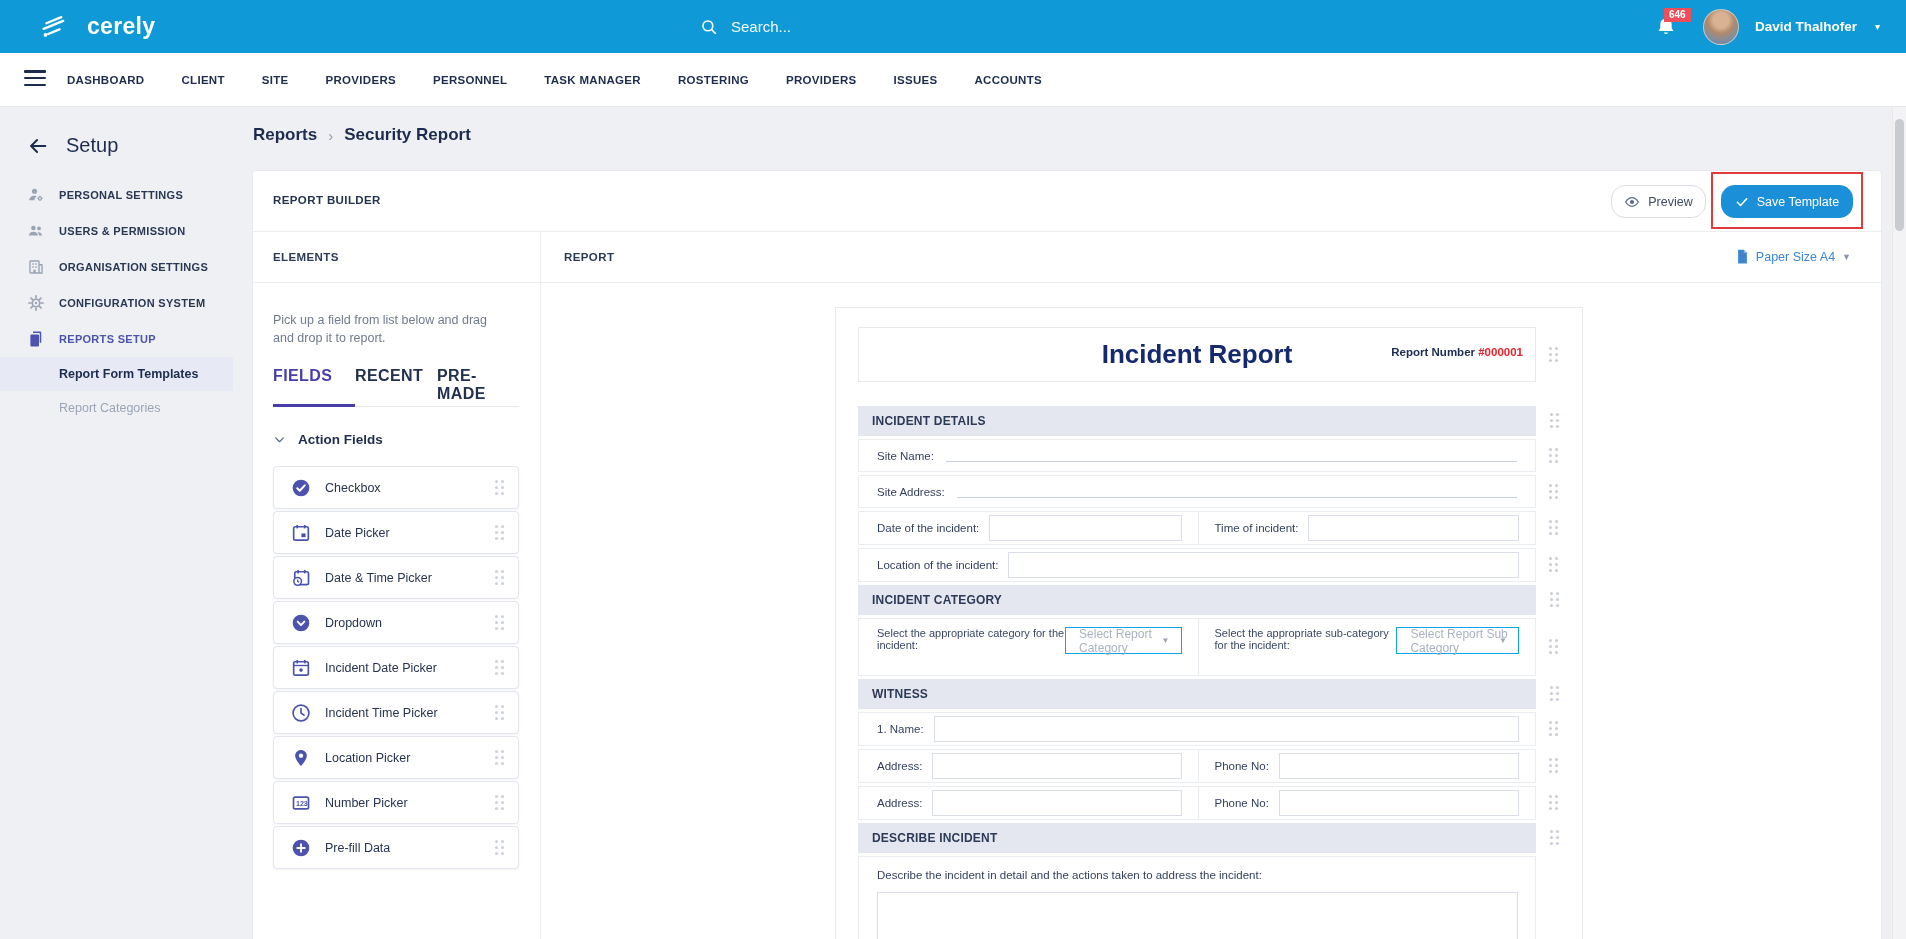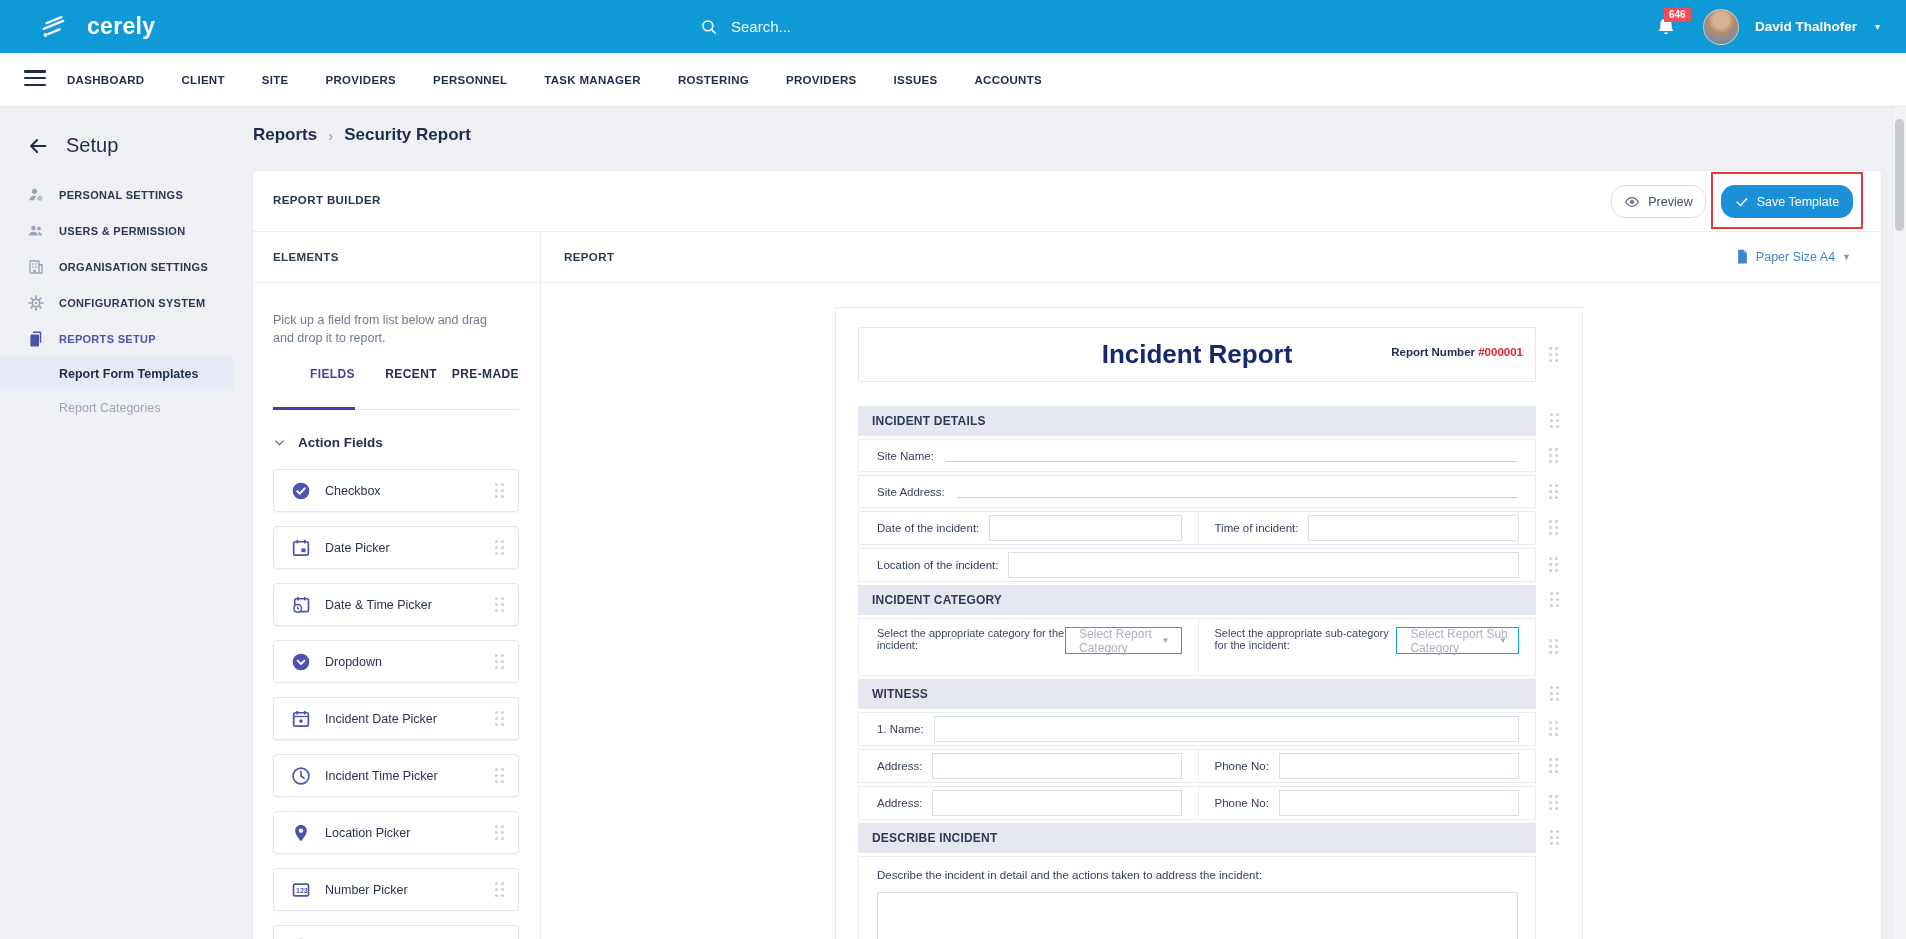--- a/index.html
+++ b/index.html
@@ -57,27 +57,27 @@
   .report-title{left:311px}
   .papersize{position:absolute;right:30px;top:17px;display:flex;align-items:center;gap:7px;color:var(--link);font-size:12.5px;cursor:pointer}
   .papersize .caret{color:#8b97a8;font-size:9px}
   .vdivider{position:absolute;left:287px;top:61px;bottom:0;width:1px;background:#ebedf1}
 
   
   .leftpane{position:absolute;left:0;top:112px;width:287px;bottom:0;padding:28px 21px 0 20px;overflow:hidden}
   .hint{font-size:12.5px;color:#6f7b8d;line-height:1.45;width:230px}
   .tabs{position:relative;display:flex;margin-top:20px}
   .tabs::after{content:"";position:absolute;left:0;right:0;bottom:0;height:1px;background:#e7e9ef}
-  .tab{flex:1;text-align:right;padding-bottom:29px;font-size:12px;font-weight:700;letter-spacing:.4px;color:#223150;position:relative;cursor:pointer}
+  .tab{flex:1;text-align:left;padding-bottom:4px;font-size:16px;font-weight:700;letter-spacing:.4px;color:#223150;position:relative;cursor:pointer}
   .tab.active{color:var(--tab)}
   .tab.active::before{content:"";position:absolute;left:0;right:0;bottom:0;height:3px;background:var(--tab);z-index:2}
   .grouphead{margin-top:25px;display:flex;align-items:center;gap:12px;font-size:13.5px;font-weight:700;color:#1e2d4d;cursor:pointer}
   .grouphead .chev{color:#5c6a80}
   .fieldlist{margin-top:19px}
-  .fcard{position:relative;height:43px;border:1px solid var(--border);border-radius:4px;background:#fff;display:flex;align-items:center;padding:0 14px 0 17px;margin-bottom:14px;box-shadow:0 1px 2px rgba(25,39,70,.05);cursor:grab}
+  .fcard{position:relative;height:43px;border:1px solid var(--border);border-radius:4px;background:#fff;display:flex;align-items:center;padding:0 14px 0 17px;margin-bottom:2px;box-shadow:0 1px 2px rgba(25,39,70,.05);cursor:grab}
   .ficon{width:20px;height:20px;color:var(--indigo);margin-right:14px;flex:0 0 20px}
   .flabel{font-size:12.5px;color:#27344f}
   .fcard .dots{position:absolute;right:13px;top:50%;transform:translateY(-50%)}
 
   .dots{position:relative;width:10px;height:16px}
   .dots::before{content:"";position:absolute;top:0;left:0;width:3px;height:3px;border-radius:50%;background:#ccd1db;
     box-shadow:6px 0 0 #ccd1db,0 6px 0 #ccd1db,6px 6px 0 #ccd1db,0 12px 0 #ccd1db,6px 12px 0 #ccd1db}
 
   
   .rightpane{position:absolute;left:288px;top:112px;right:0;bottom:0;overflow:hidden}

